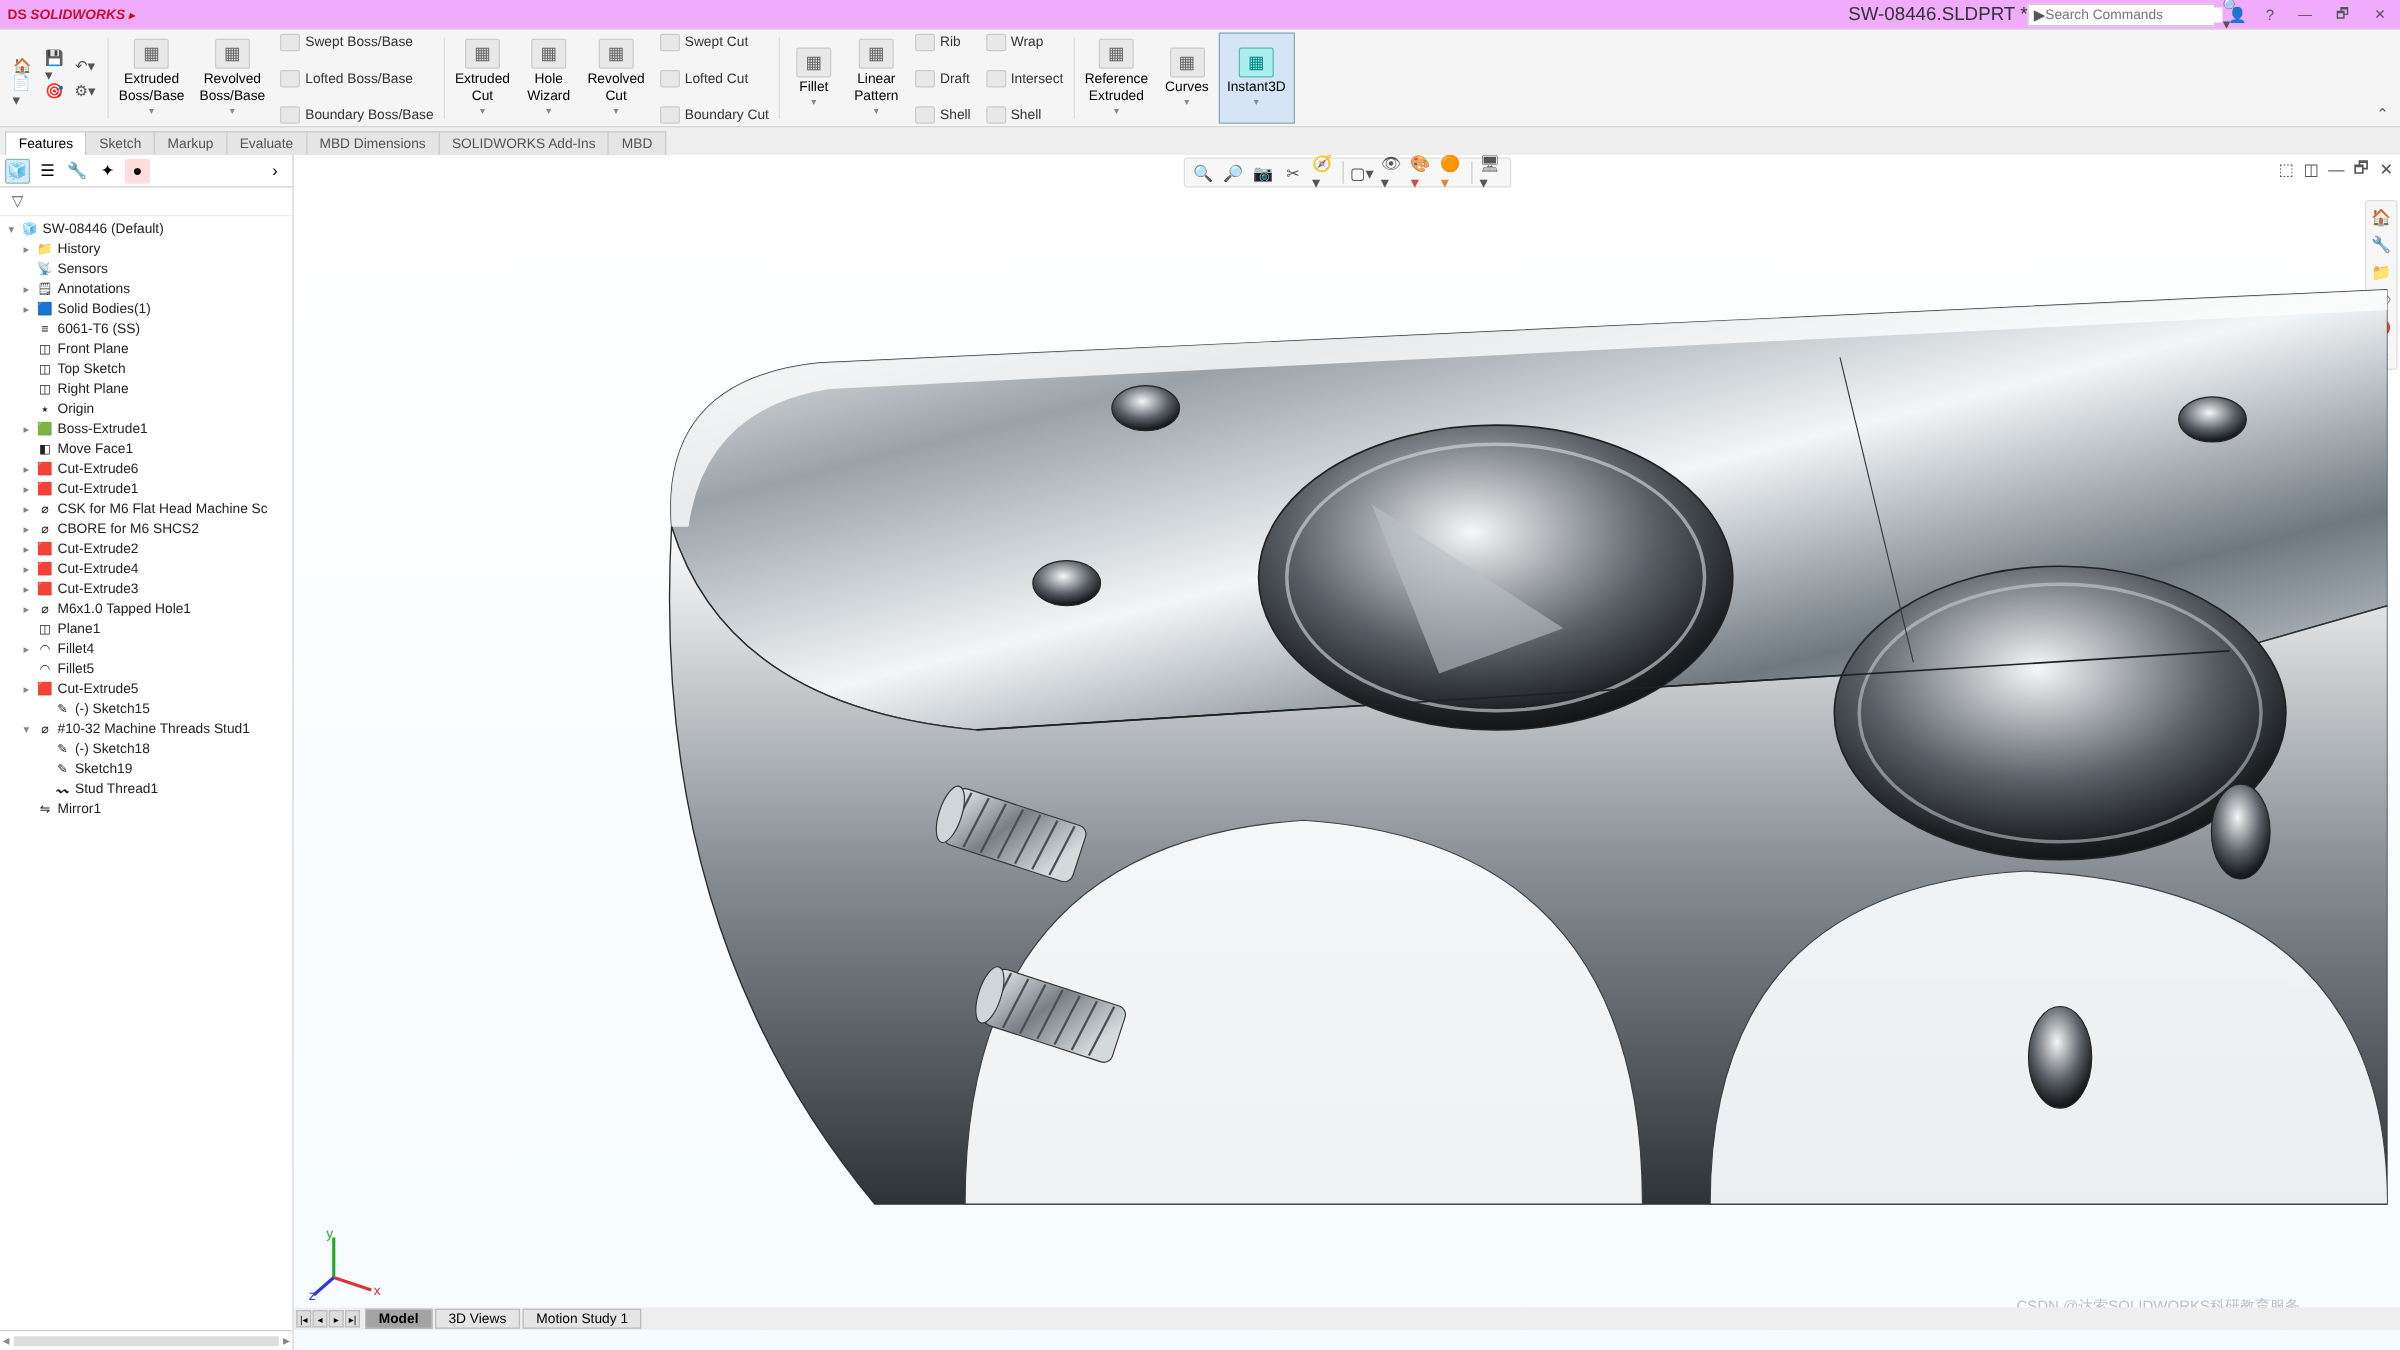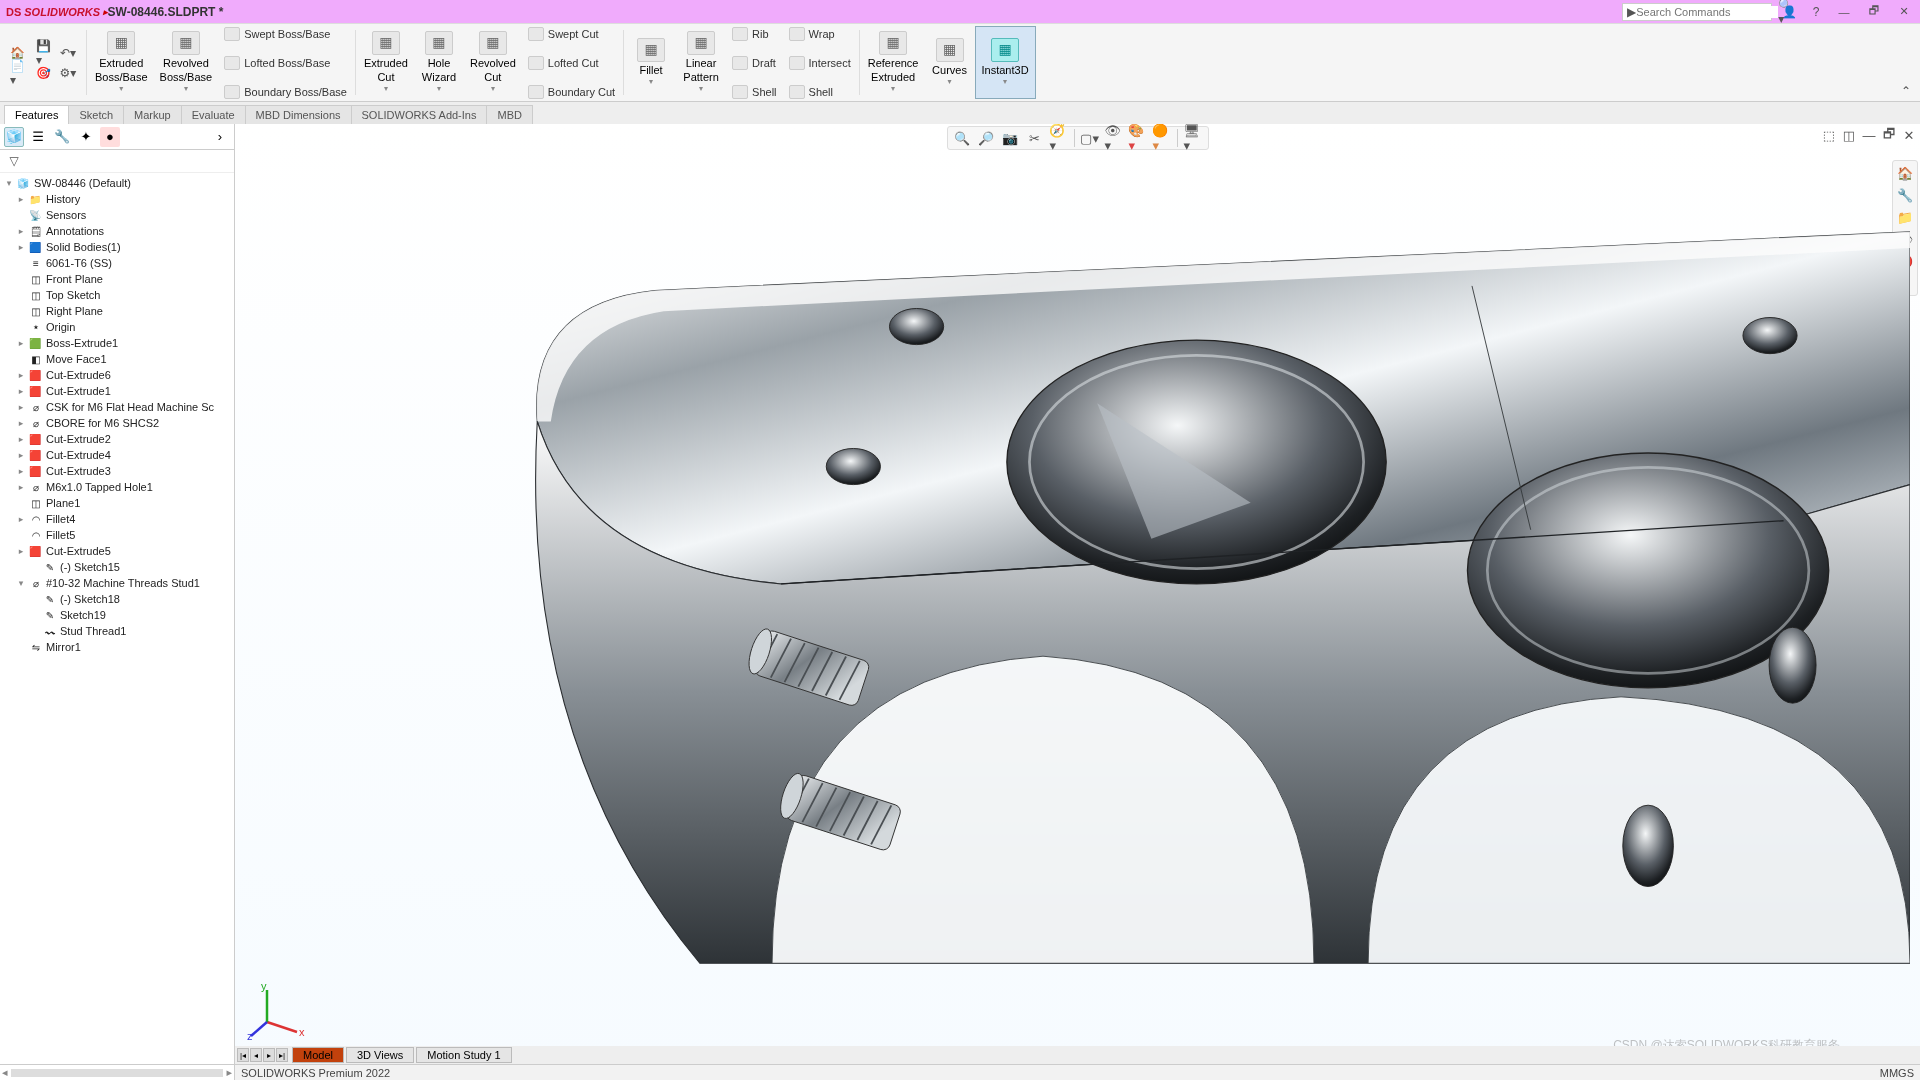--- a/index.html
+++ b/index.html
@@ -1,20 +1,20 @@
 <!DOCTYPE html>
 <html><head>
 <meta charset="utf-8">
 <style>
 * { margin: 0; padding: 0; box-sizing: border-box; font-family: "Segoe UI", Arial, sans-serif; font-size: 11px; user-select: none; }
 body { width: 1920px; height: 1080px; background: #fff; overflow: hidden; display: flex; flex-direction: column; }
 .titlebar { height: 24px; background: #f0abfc; border-bottom: 1px solid #ddd; display: flex; align-items: center; padding: 0 6px; }
 .logo { color:#c8102e; font-weight: bold; font-style: italic; font-size: 12px; display:flex; align-items:center; gap:3px;}
 .logo .ds { color:#c8102e; font-style:normal; font-weight:900;}
-.title-center { flex:1; text-align:left; font-size:12px; color:#333;font-weight:bold; }
+.title-center { flex:1; text-align:right; font-size:15px; color:#333; }
 .title-right { display:flex; gap:10px; align-items:center; }
 .search-box { display:flex; align-items:center; border:1px solid #ccc; background:#fff; padding:1px 4px; height:18px; width:150px;}
 .search-box input { border:none; outline:none; font-size:11px; flex:1; }
 .icon { width:16px; height:16px; display:inline-flex; align-items:center; justify-content:center; font-size:12px; color:#555;}
 .win-btn { width:20px; height:16px; display:flex; align-items:center; justify-content:center; color:#555;}
 
 .ribbon { height:78px; background:#f5f5f5; border-bottom:1px solid #ccc; display:flex; align-items:stretch; padding:2px 6px; gap:0;}
 .ribbon-big { display:flex; flex-direction:column; align-items:center; justify-content:center; padding:2px 6px; min-width:50px; text-align:center; line-height:1.1; gap:2px; }
 .ribbon-big.pressed { background:#d5e5f5; border:1px solid #8ab; }
 .ribbon-big .ricon { width:28px; height:24px; background:#e8e8e8; border:1px solid #ccc; border-radius:2px; display:flex; align-items:center; justify-content:center; font-size:14px; color:#666;}
@@ -51,21 +51,21 @@
 .triad { position:absolute; left:12px; bottom:38px; width:60px; height:60px;}
 .triad line { stroke-width:2.5;}
 .csdn-mark { position:absolute; right:80px; bottom:26px; font-size:12px; color:rgba(120,120,120,0.45);}
 
 .part-render { position:absolute; left:230px; top:30px; right:10px; bottom:30px; }
 .part-render svg { width:100%; height:100%;}
 .bottom-tabs { position:absolute; left:0; right:0; bottom:16px; height:18px; display:flex; align-items:center; background:#eee; font-size:11px;}
 .btab-nav { display:flex; gap:1px; padding:0 2px;}
 .btab-nav span { width:12px; height:14px; background:#ddd; border:1px solid #bbb; display:flex; align-items:center; justify-content:center; font-size:8px;}
 .btab { padding:1px 10px; border:1px solid #bbb; background:#e5e5e5; margin-left:2px;}
-.btab.active { background:#c2410c; font-weight:400;}
+.btab.active { background:#a3a3a3; font-weight:700;}
 .status-bar { position:absolute; left:0; right:0; bottom:0; height:16px; background:#f2f2f2; border-top:1px solid #ccc; display:flex; align-items:center; justify-content:space-between; padding:0 6px; font-size:10.5px; color:#444;}
 </style>
 </head>
 <body>
 
 <div class="titlebar">
   <div class="logo">
     <span class="ds">DS</span>
       <span>SOLIDWORKS</span>
       <span style="color:#c00;font-size:9px;">▸</span>
@@ -537,18 +537,14 @@
           <span>◂</span>
           <span>▸</span>
           <span>▸|</span>
         </div>
       <div id="btabs" style="display:flex;">
           <div class="btab active">Model</div>
           <div class="btab">3D Views</div>
           <div class="btab">Motion Study 1</div>
         </div>
     </div>
-    <div class="status-bar">
-      <span>SOLIDWORKS Premium 2022</span>
-      <span>MMGS</span>
-    </div>
   </div>
 </div>
 
 </body></html>

